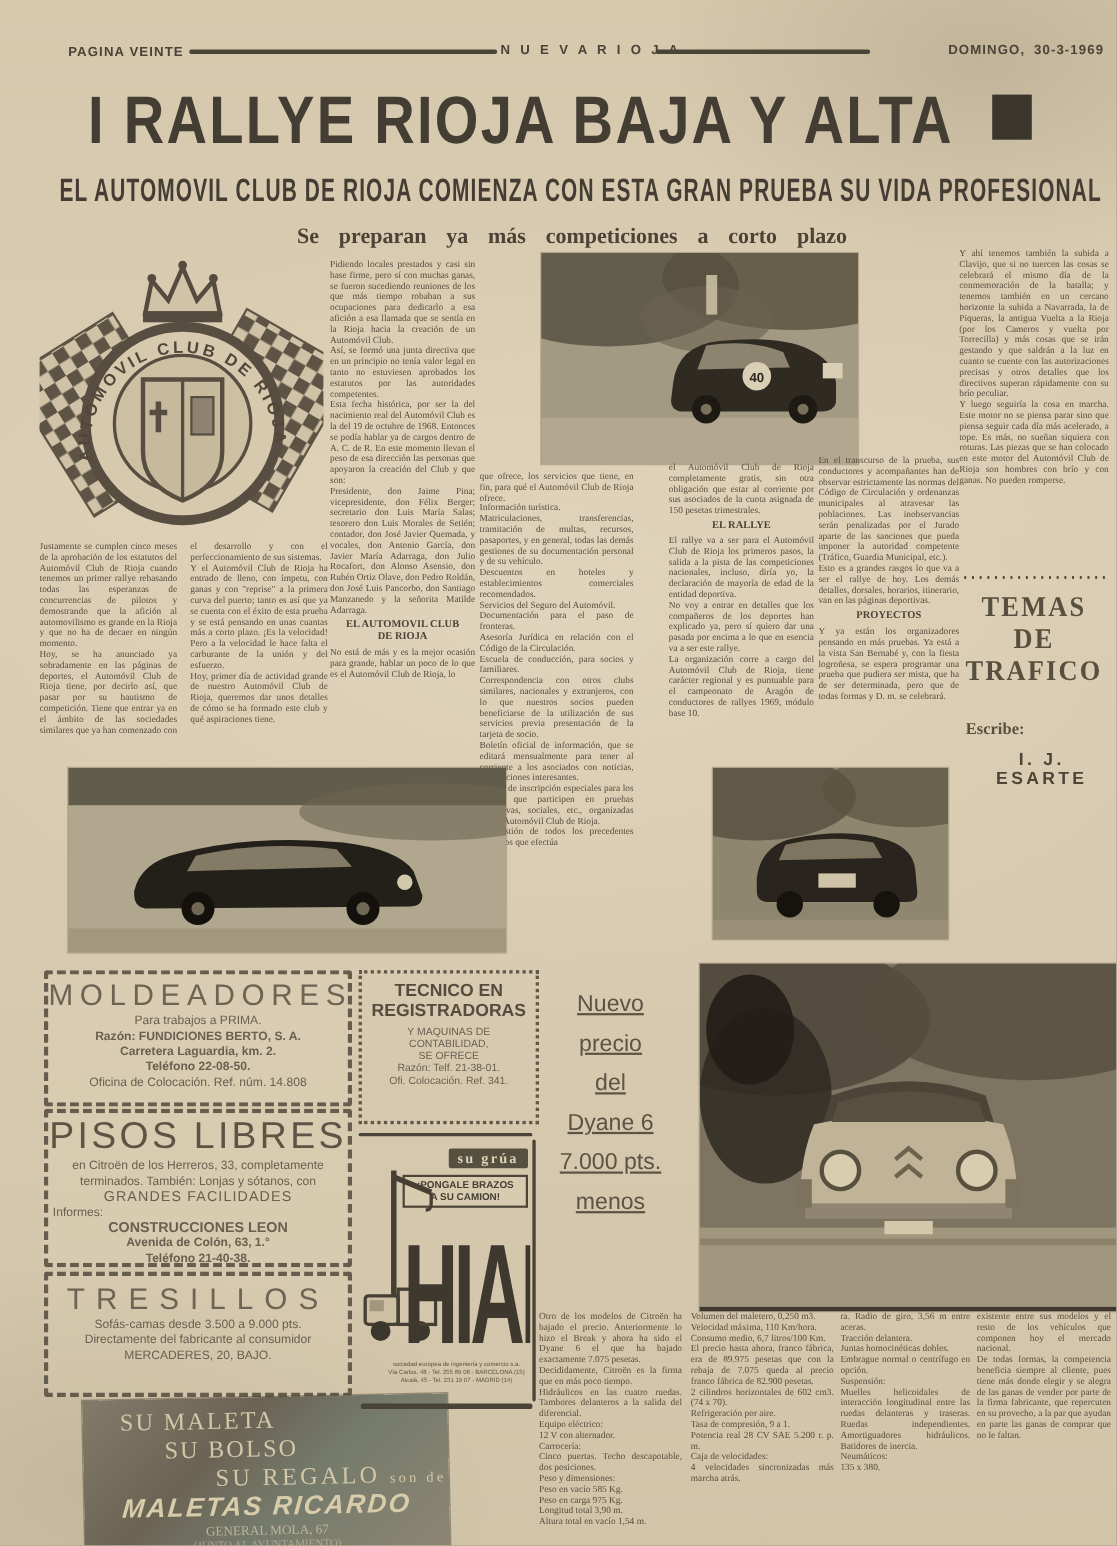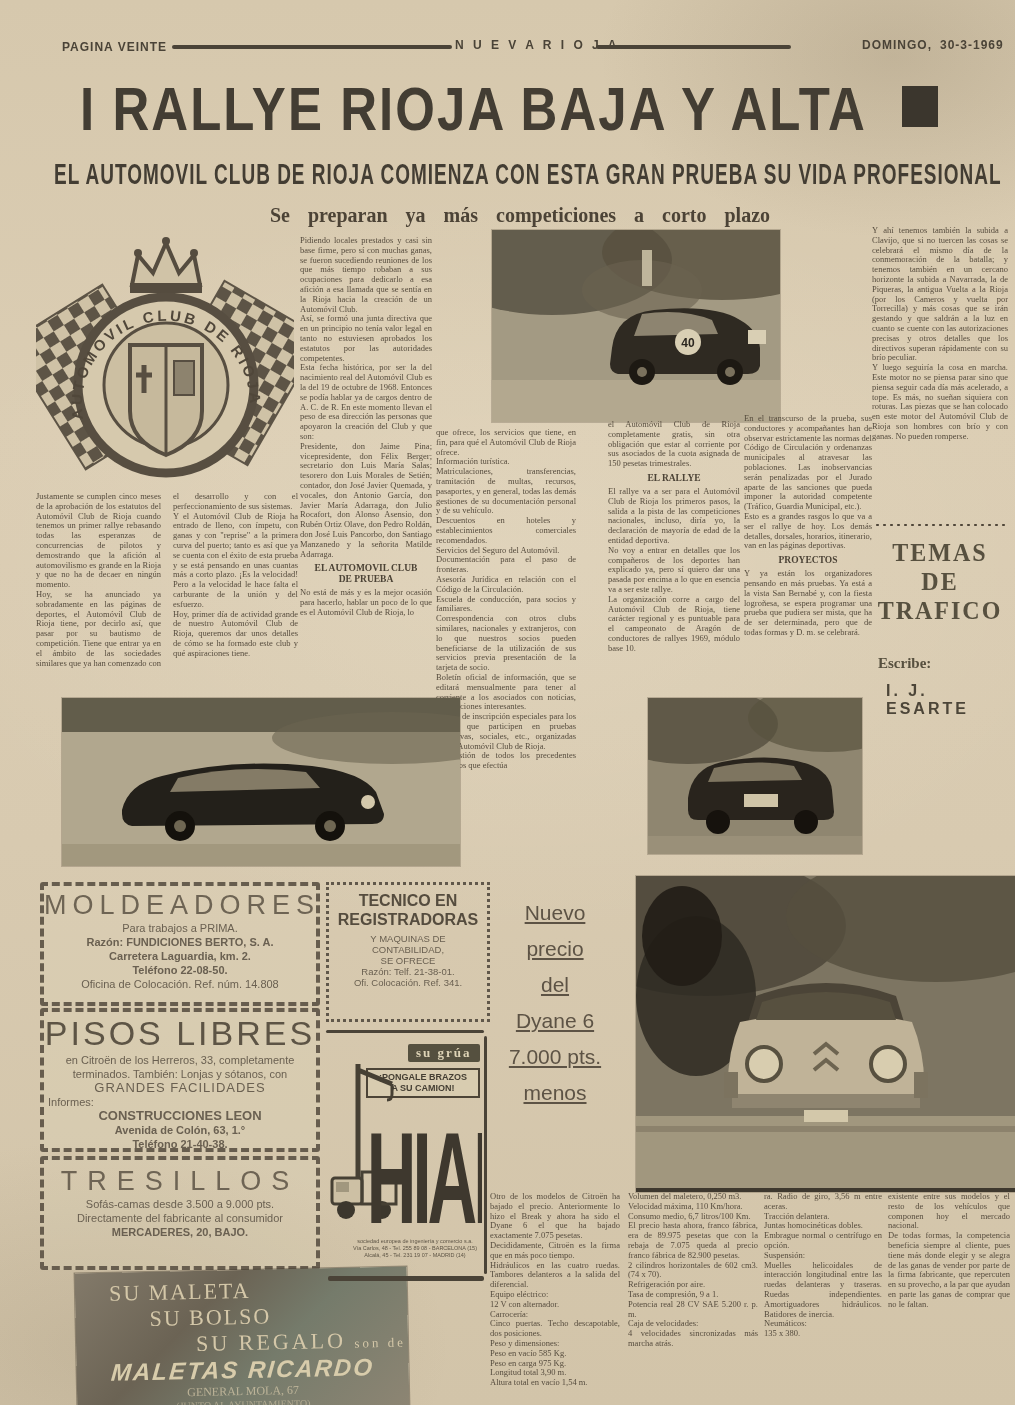--- a/index.html
+++ b/index.html
@@ -15,21 +15,21 @@
   .mast{font-family:"Liberation Sans",sans-serif;font-weight:bold;font-size:12px;letter-spacing:1px;color:#4a4337;}
   .headline{font-family:"Liberation Sans",sans-serif;font-weight:bold;color:#433d33;white-space:nowrap;
     transform-origin:left top;}
   .body-text{font-size:8.5px;line-height:9.8px;text-align:justify;white-space:pre-line;color:#564c3e;overflow:hidden;}
   .col-head{font-weight:bold;text-align:center;font-size:9.5px;line-height:11px;white-space:pre-line;color:#4c4336;margin:4px 0 3px;}
   .photo{background:#a99f88;overflow:hidden;box-shadow:0 0 0 1px rgba(70,60,45,.25);}
   .dotted-div{background-image:radial-gradient(circle 2px,#4f4639 55%,transparent 60%);background-size:7px 6px;background-repeat:repeat-x;}
   .temas-title{font-family:"Liberation Serif",serif;font-weight:bold;font-size:24px;line-height:27px;text-align:center;
     color:#57503f;letter-spacing:2px;white-space:pre-line;transform:scaleY(1.08);transform-origin:top center;}
   .escribe{font-weight:bold;font-size:15px;color:#57503f;}
-  .esarte{font-family:"Liberation Sans",sans-serif;font-weight:bold;font-size:16px;letter-spacing:3px;color:#4c4538;}
+  .esarte{font-family:"Liberation Sans",sans-serif;font-weight:bold;font-size:16px;letter-spacing:3px;color:#4c4538;text-align:center;}
   .ad-rope{border:4px dashed #675d4e;border-radius:3px;background:rgba(230,220,195,.18);}
   .ad-center{text-align:center;font-family:"Liberation Sans",sans-serif;color:#5d5445;}
   .ad-sm{font-size:11px;line-height:14px;color:#6a6051;}
   .maletas{background:linear-gradient(135deg,#837a6a 0%,#6b6354 35%,#757b6b 60%,#8d8573 100%);
     transform:rotate(-1.2deg);color:#d4c7a8;overflow:hidden;box-shadow:0 0 0 1px rgba(60,52,40,.4);}
   .maletas div{font-family:"Liberation Serif",serif;}
   .hiab-brand{font-family:"Liberation Sans",sans-serif;font-weight:bold;font-size:86px;color:#3e382e;
     letter-spacing:-5px;transform:scale(.8,1.5);transform-origin:center top;text-align:center;}
   .tiny{font-size:5.5px;line-height:7px;color:#5d5445;text-align:center;font-family:"Liberation Sans",sans-serif;white-space:pre-line;}
   .promo{font-family:"Liberation Sans",sans-serif;font-size:21px;line-height:36px;color:#5d5345;text-align:center;white-space:pre-line;}
@@ -96,22 +96,22 @@
 Hoy, se ha anunciado ya sobradamente en las páginas de deportes, el Automóvil Club de Rioja tiene, por decirlo así, que pasar por su bautismo de competición. Tiene que entrar ya en el ámbito de las sociedades similares que ya han comenzado con el desarrollo y con el perfeccionamiento de sus sistemas.
 Y el Automóvil Club de Rioja ha entrado de lleno, con ímpetu, con ganas y con "reprise" a la primera curva del puerto; tanto es así que ya se cuenta con el éxito de esta prueba y se está pensando en unas cuantas más a corto plazo. ¡Es la velocidad! Pero a la velocidad le hace falta el carburante de la unión y del esfuerzo.
 Hoy, primer día de actividad grande de nuestro Automóvil Club de Rioja, queremos dar unos detalles de cómo se ha formado este club y qué aspiraciones tiene.</div>
 
   <div class="abs" style="left:300px;top:236px;width:132px;height:472px;overflow:hidden;">
     <div class="body-text">Pidiendo locales prestados y casi sin base firme, pero sí con muchas ganas, se fueron sucediendo reuniones de los que más tiempo robaban a sus ocupaciones para dedicarlo a esa afición a esa llamada que se sentía en la Rioja hacia la creación de un Automóvil Club.
 Así, se formó una junta directiva que en un principio no tenía valor legal en tanto no estuviesen aprobados los estatutos por las autoridades competentes.
 Esta fecha histórica, por ser la del nacimiento real del Automóvil Club es la del 19 de octubre de 1968. Entonces se podía hablar ya de cargos dentro de A. C. de R. En este momento llevan el peso de esa dirección las personas que apoyaron la creación del Club y que son:
 Presidente, don Jaime Pina; vicepresidente, don Félix Berger; secretario don Luis María Salas; tesorero don Luis Morales de Setién; contador, don José Javier Quemada, y vocales, don Antonio García, don Javier María Adarraga, don Julio Rocafort, don Alonso Asensio, don Rubén Ortiz Olave, don Pedro Roldán, don José Luis Pancorbo, don Santiago Manzanedo y la señorita Matilde Adarraga.</div>
     <div class="col-head">EL AUTOMOVIL CLUB
-DE PRUEBA</div>
-    <div class="body-text">No está de más y es la mejor ocasión para hacerlo, hablar un poco de lo que es el Automóvil Club de Rioja, lo</div>
+DE RIOJA</div>
+    <div class="body-text">No está de más y es la mejor ocasión para grande, hablar un poco de lo que es el Automóvil Club de Rioja, lo</div>
   </div>
 
   <div class="abs photo" style="left:492px;top:230px;width:288px;height:192px;">
     <svg width="288" height="192" viewBox="0 0 288 192">
       <rect width="288" height="192" fill="#a39a83"></rect>
       <ellipse cx="60" cy="30" rx="120" ry="55" fill="#4e483b" opacity=".75"></ellipse>
       <ellipse cx="230" cy="22" rx="120" ry="48" fill="#57503f" opacity=".8"></ellipse>
       <ellipse cx="150" cy="60" rx="60" ry="30" fill="#6a6250" opacity=".6"></ellipse>
       <rect y="150" width="288" height="42" fill="#b3a88f"></rect>
       <g>
@@ -217,21 +217,21 @@
     <div class="ad-sm" style="text-align:left;padding-left:4px;">Informes:</div>
     <div class="ad-sm" style="font-weight:bold;font-size:13px;">CONSTRUCCIONES LEON</div>
     <div class="ad-sm" style="font-weight:bold;">Avenida de Colón, 63, 1.°</div>
     <div class="ad-sm" style="font-weight:bold;">Teléfono 21-40-38.</div>
   </div>
 
   <div class="abs ad-rope ad-center" style="left:40px;top:1156px;width:272px;height:100px;padding-top:6px;">
     <div style="font-size:27px;letter-spacing:10px;color:#6e6454;">TRESILLOS</div>
     <div class="ad-sm">Sofás-camas desde 3.500 a 9.000 pts.</div>
     <div class="ad-sm">Directamente del fabricante al consumidor</div>
-    <div class="ad-sm" style="font-weight:bold;">MERCADERES, 20, BAJO.</div>
+    <div class="ad-sm" style="font-weight:normal;">MERCADERES, 20, BAJO.</div>
   </div>
 
   <div class="abs maletas" style="left:76px;top:1270px;width:332px;height:132px;padding:8px 0 0 0;">
     <div style="font-size:22px;letter-spacing:2px;margin-left:34px;">SU MALETA</div>
     <div style="font-size:22px;letter-spacing:2px;margin-left:74px;">SU BOLSO</div>
     <div style="font-size:22px;letter-spacing:3px;margin-left:120px;">
       <span>SU REGALO</span>
       <span style="font-size:13px;">son de</span>
     </div>
     <div style="font-family:'Liberation Sans',sans-serif;font-weight:bold;font-style:italic;font-size:24px;letter-spacing:2px;text-align:center;color:#d8ccab;transform:skewX(-6deg);">MALETAS RICARDO</div>

